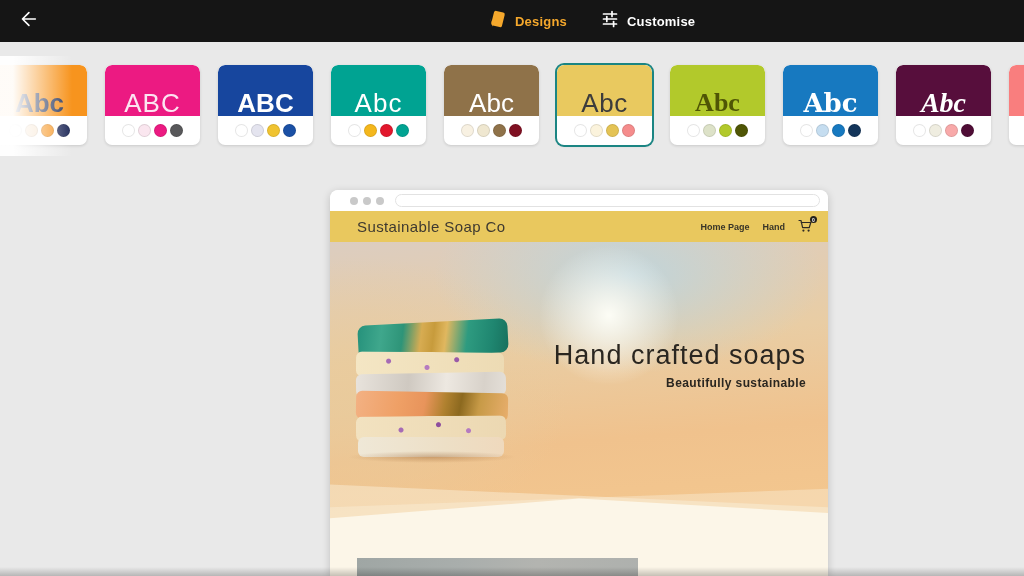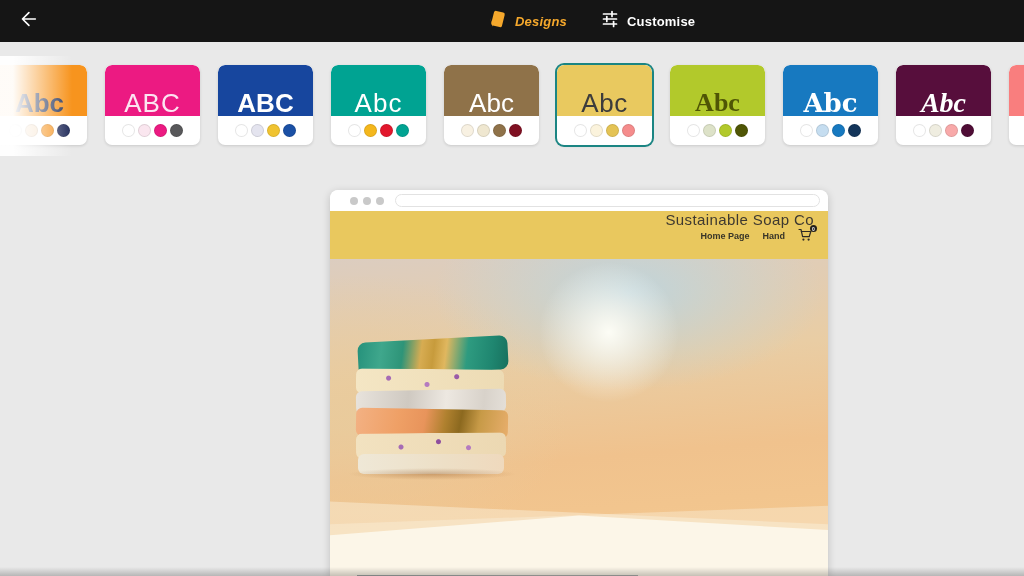--- a/index.html
+++ b/index.html
@@ -15,21 +15,21 @@
   }
 
   
   .topbar{ position:absolute; top:0; left:0; width:1024px; height:42px;
     background:var(--topbar-bg,#151515); z-index:40; }
   .back-btn{ position:absolute; left:14px; top:8px; width:28px; height:26px;
     display:flex; align-items:center; justify-content:center; cursor:pointer; }
   .tabs{ position:absolute; left:488px; top:0; height:42px; display:flex; align-items:center; gap:34px; }
   .tab{ display:flex; align-items:center; gap:8px; cursor:pointer; }
   .tab .tab-label{ font-size:13px; font-weight:700; letter-spacing:0.2px; }
-  .tab.active .tab-label{ color:var(--accent,#F5A82C);font-style:italic; }
+  .tab.active .tab-label{ color:var(--accent,#F5A82C); }
   .tab.inactive .tab-label{ color:#FFFFFF; }
 
   
   .theme-row{ position:absolute; top:65px; left:-8px; display:flex; gap:18px; z-index:5; }
   .theme-card{ width:95px; height:80px; background:#FFFFFF; border-radius:7px;
     box-shadow:0 1px 3px rgba(0,0,0,0.14); cursor:pointer; flex:0 0 auto;
     display:flex; flex-direction:column; overflow:hidden; }
   .theme-card.selected{ box-shadow:0 0 0 2px var(--sel,#1B8583), 0 1px 3px rgba(0,0,0,0.14); }
   .swatch{ height:51px; border-radius:7px 7px 0 0; display:flex; align-items:center; justify-content:center; }
   .card-label{ font-size:26px; line-height:1;margin-top:24px; }
@@ -48,21 +48,21 @@
 
   
   .preview{ position:absolute; left:330px; top:190px; width:498px; height:386px;
     border-radius:8px 8px 0 0; box-shadow:0 2px 8px rgba(0,0,0,0.18); background:#FFF;
     display:flex; flex-direction:column; overflow:hidden; }
   .chrome{ height:21px; background:#FFFFFF; border-radius:8px 8px 0 0; display:flex; align-items:center; padding:0 8px; gap:5px; }
   .chrome-dot{ width:8px; height:8px; border-radius:50%; background:#C9C9C9; flex:0 0 auto; }
   .chrome-dot:first-child{ margin-left:12px; }
   .url-bar{ margin-left:6px; flex:1; height:13px; border:1px solid #E2E2E2; border-radius:7px; background:#FFF; }
 
-  .site-header{ height:48px; background:var(--site-header,#E9C85E); display:flex; align-items:flex-end; padding:0 14px 0 27px;flex-direction:column; }
+  .site-header{ height:31px; background:var(--site-header,#E9C85E); display:flex; align-items:center; padding:0 14px 0 27px; }
   .site-title{ font-size:15px; font-weight:500; color:#3E3930; letter-spacing:0.4px; }
   .site-nav{ margin-left:auto; display:flex; align-items:center; gap:13px; }
   .nav-link{ font-size:9px; font-weight:700; color:#383528; cursor:pointer; }
   .cart{ position:relative; width:16px; height:15px; cursor:pointer; }
   .cart-badge{ position:absolute; top:-3px; right:-3px; width:7px; height:7px; border-radius:50%;
     background:#23201B; color:#fff; font-size:5px; font-weight:700; display:flex; align-items:center; justify-content:center; }
 
   
   .hero{ position:relative; height:282px; overflow:hidden;
     background:
@@ -286,20 +286,24 @@
 
   <div class="hero">
     <div class="soap-stack">
       <div class="soap soap-1"></div>
       <div class="soap soap-2"></div>
       <div class="soap soap-3"></div>
       <div class="soap soap-4"></div>
       <div class="soap soap-5"></div>
       <div class="soap soap-6"></div>
     </div>
+    <div class="hero-text">
+      <div class="hero-heading">Hand crafted soaps</div>
+      <div class="hero-subheading">Beautifully sustainable</div>
+    </div>
     <div class="band-a"></div>
     <div class="band-b"></div>
     <div class="cream-peak"></div>
   </div>
 
   <div class="site-body">
     <div class="body-photo"></div>
   </div>
 </div>
 

